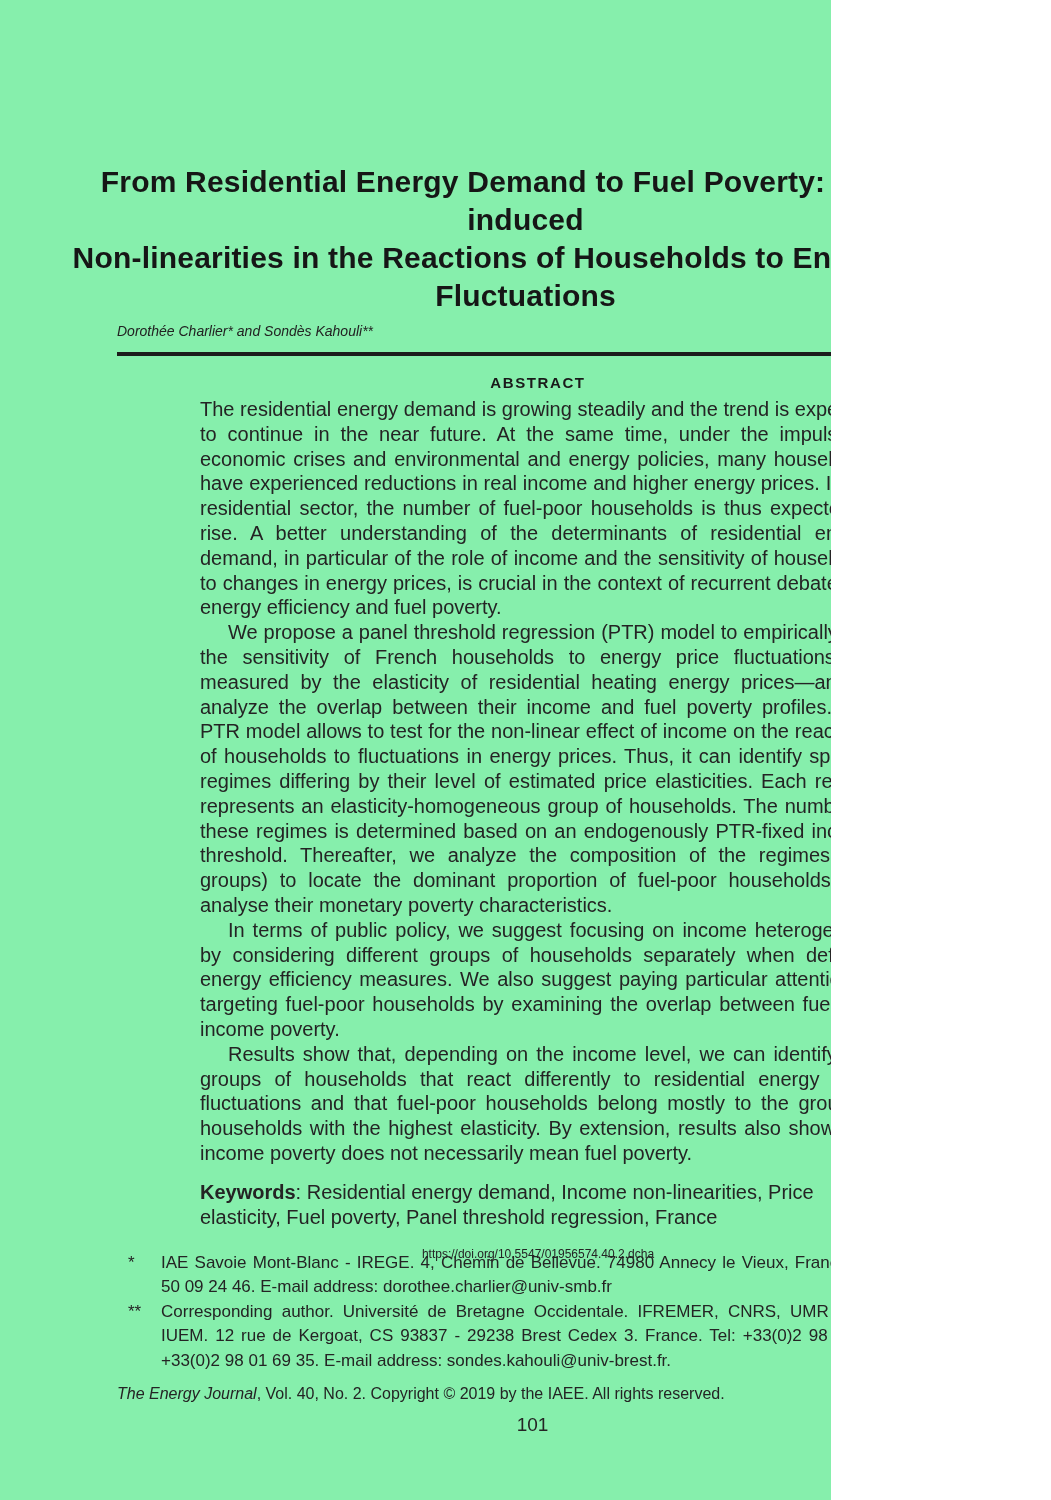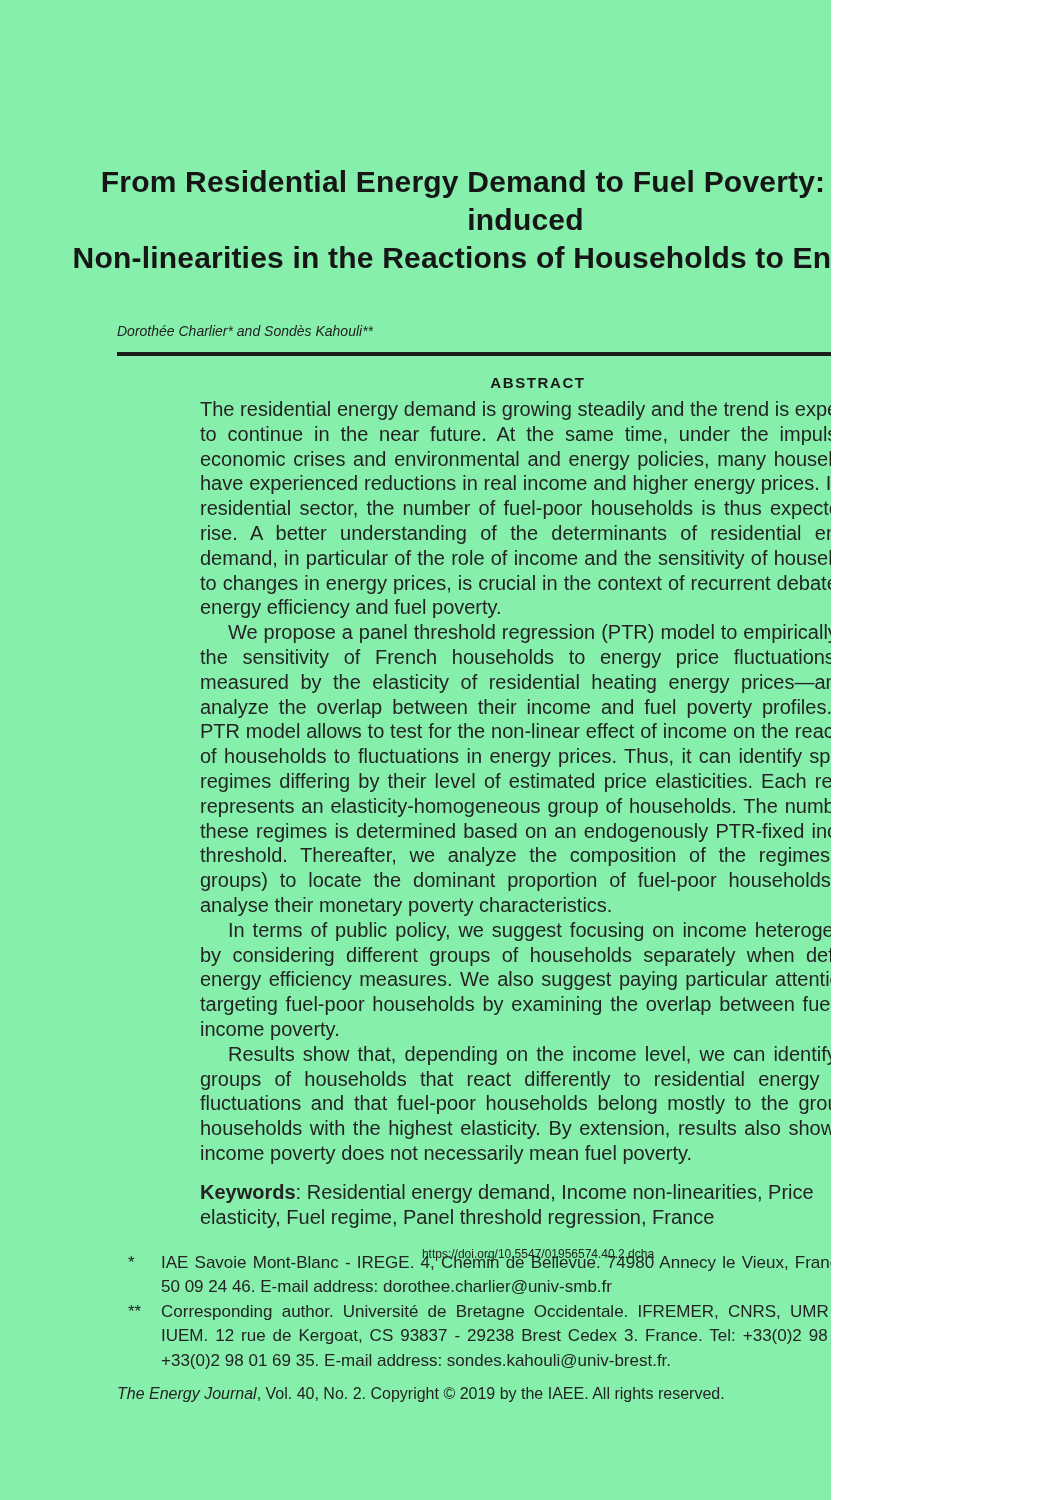--- a/index.html
+++ b/index.html
@@ -136,46 +136,48 @@
   }
 </style>
 </head>
 <body>
 
 <div class="page">
 
   <div class="paper-title">
     <div>From Residential Energy Demand to Fuel Poverty: Income-induced</div>
     <div>Non-linearities in the Reactions of Households to Energy Price</div>
+    <div>Fluctuations</div>
   </div>
 
   <div class="authors">Dorothée Charlier* and Sondès Kahouli**</div>
 
   <div class="rule"></div>
 
   <div class="abstract-heading">ABSTRACT</div>
 
   <div class="abstract-body">
     <p>The residential energy demand is growing steadily and the trend is expected to continue in the near future. At the same time, under the impulse of economic crises and environmental and energy policies, many households have experienced reductions in real income and higher energy prices. In the residential sector, the number of fuel-poor households is thus expected to rise. A better understanding of the determinants of residential energy demand, in particular of the role of income and the sensitivity of households to changes in energy prices, is crucial in the context of recurrent debates on energy efficiency and fuel poverty.</p>
     <p class="indent">We propose a panel threshold regression (PTR) model to empirically test the sensitivity of French households to energy price fluctuations—as measured by the elasticity of residential heating energy prices—and to analyze the overlap between their income and fuel poverty profiles. The PTR model allows to test for the non-linear effect of income on the reactions of households to fluctuations in energy prices. Thus, it can identify specific regimes differing by their level of estimated price elasticities. Each regime represents an elasticity-homogeneous group of households. The number of these regimes is determined based on an endogenously PTR-fixed income threshold. Thereafter, we analyze the composition of the regimes (i.e. groups) to locate the dominant proportion of fuel-poor households and analyse their monetary poverty characteristics.</p>
     <p class="indent">In terms of public policy, we suggest focusing on income heterogeneity by considering different groups of households separately when defining energy efficiency measures. We also suggest paying particular attention to targeting fuel-poor households by examining the overlap between fuel and income poverty.</p>
     <p class="indent">Results show that, depending on the income level, we can identify two groups of households that react differently to residential energy price fluctuations and that fuel-poor households belong mostly to the group of households with the highest elasticity. By extension, results also show that income poverty does not necessarily mean fuel poverty.</p>
-    <p class="keywords"><span class="kw-label">Keywords</span><span>: Residential energy demand, Income non-linearities, Price elasticity, Fuel regime, Panel threshold regression, France</span></p>
+    <p class="keywords"><span class="kw-label">Keywords</span><span>: Residential energy demand, Income non-linearities, Price elasticity, Fuel poverty, Panel threshold regression, France</span></p>
     <div class="doi-line">https://doi.org/10.5547/01956574.40.2.dcha</div>
   </div>
 
   <div class="footnotes">
     <div class="footnote">
       <span class="fn-marker">*</span>
       <span class="fn-text">IAE Savoie Mont-Blanc - IREGE. 4, Chemin de Bellevue. 74980 Annecy le Vieux, France. Tel: +33(0)4 50 09 24 46. E-mail address: dorothee.charlier@univ-smb.fr</span>
     </div>
     <div class="footnote">
       <span class="fn-marker">**</span>
       <span class="fn-text">Corresponding author. Université de Bretagne Occidentale. IFREMER, CNRS, UMR 6308 AMURE, IUEM. 12 rue de Kergoat, CS 93837 - 29238 Brest Cedex 3. France. Tel: +33(0)2 98 01 73 81. Fax: +33(0)2 98 01 69 35. E-mail address: sondes.kahouli@univ-brest.fr.</span>
     </div>
   </div>
 
   <div class="journal-line">
     <span class="journal-name">The Energy Journal</span><span>, Vol. 40, No. 2. Copyright © 2019 by the IAEE. All rights reserved.</span>
   </div>
 
+  <div class="page-number">101</div>
 
 </div>
 
 </body></html>

